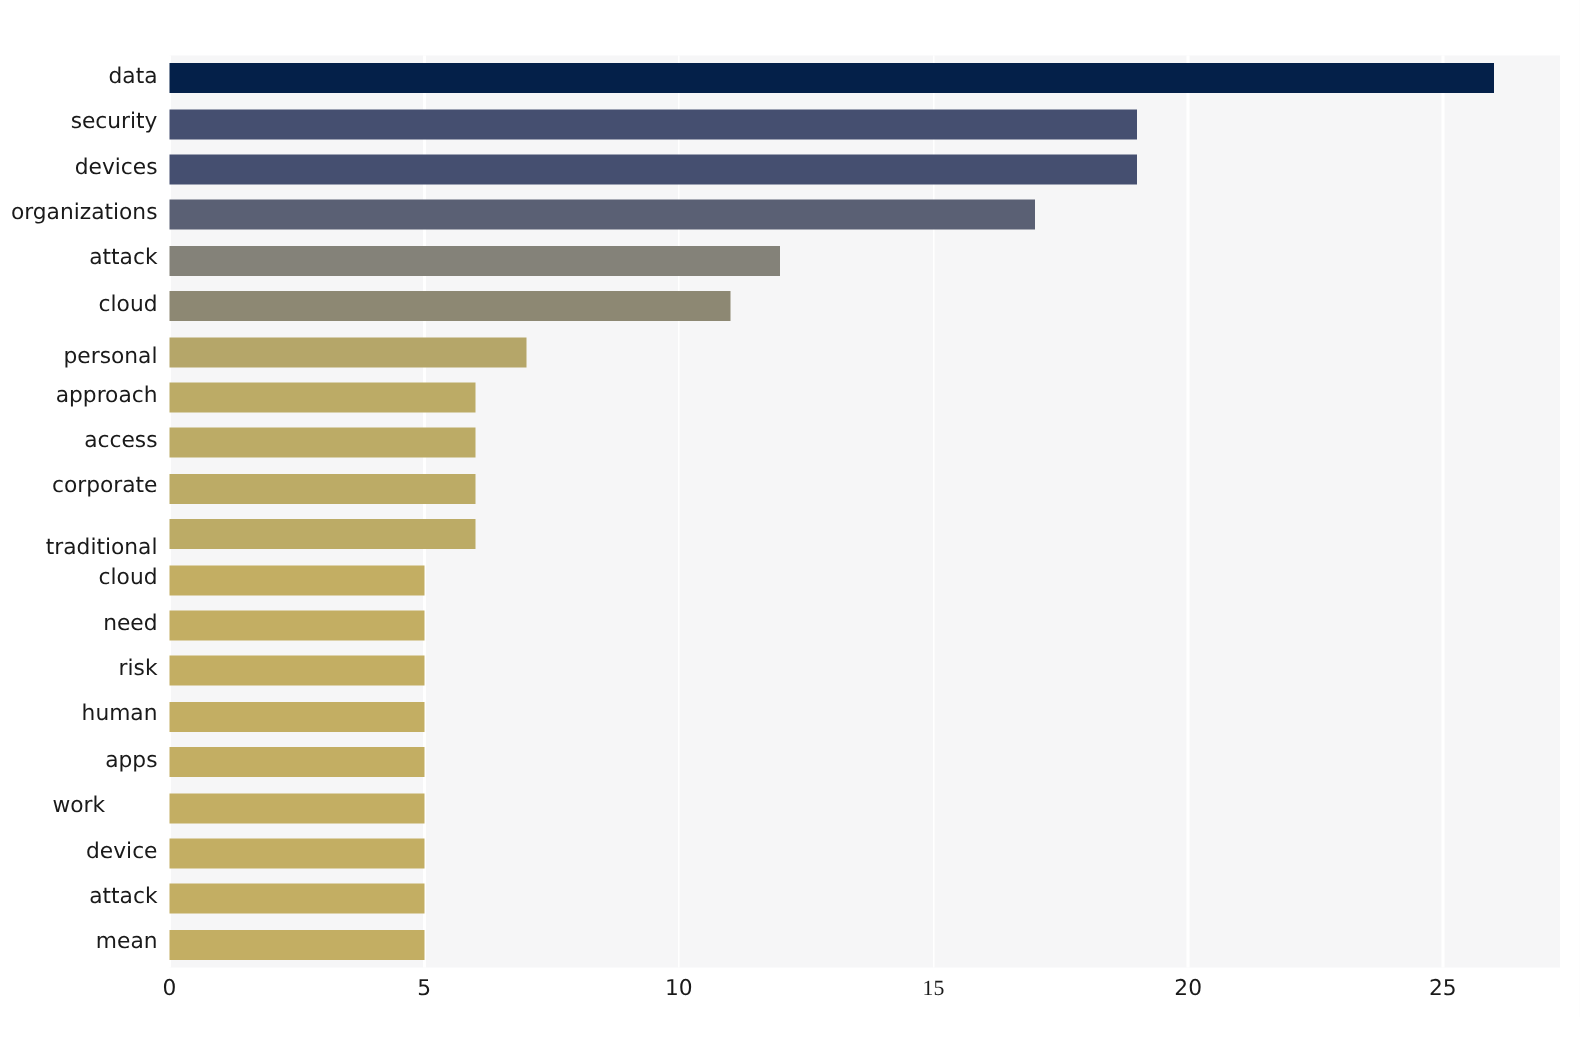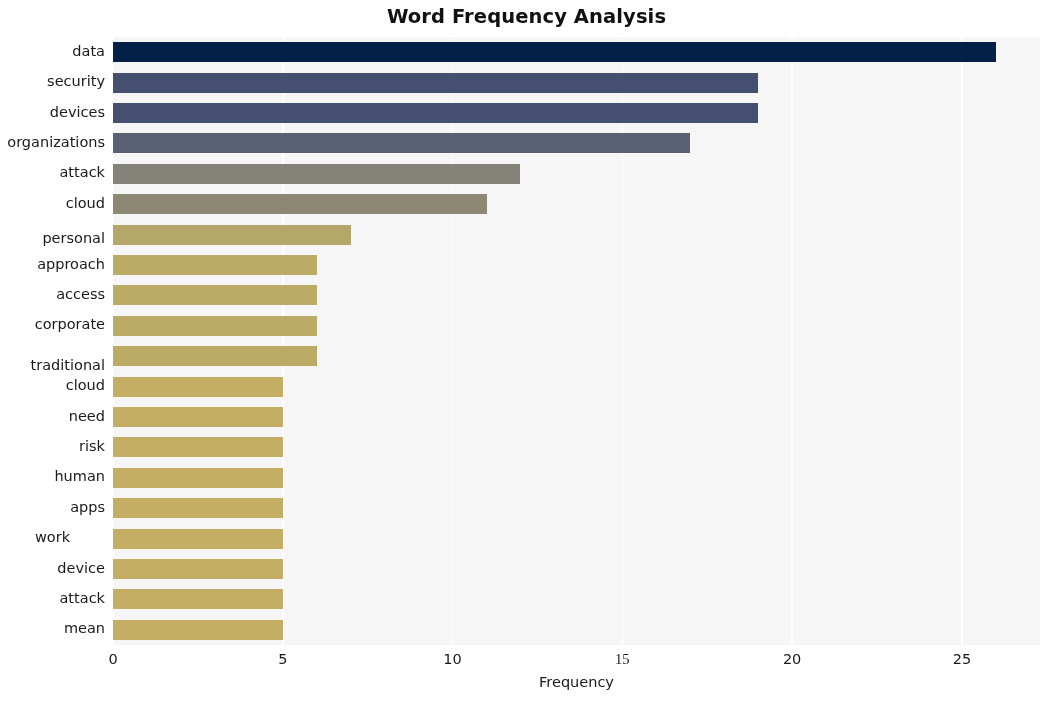--- a/index.html
+++ b/index.html
@@ -120,21 +120,20 @@
     font-size: 14.5px;
     color: #1a1a1a;
     font-family: "DejaVu Sans", "Liberation Sans", sans-serif;
   }
 </style>
 </head>
 <body>
 
 <div id="figure" style="background: rgb(255, 255, 255);">
 
-  <div id="chart-title">Word Frequency Analysis</div>
 
   <div id="plot-area" style="background: rgb(246, 246, 247);">
     <div id="gridlines-layer">
         <div class="gridline-v" style="left: -0.75px;"></div>
         <div class="gridline-v" style="left: 169.03px;"></div>
         <div class="gridline-v" style="left: 338.81px;"></div>
         <div class="gridline-v" style="left: 508.591px;"></div>
         <div class="gridline-v" style="left: 678.371px;"></div>
         <div class="gridline-v" style="left: 848.151px;"></div>
       </div>
@@ -227,15 +226,14 @@
 
   <div id="x-axis">
       <div class="x-tick" style="left: 113px;">0</div>
       <div class="x-tick" style="left: 282.78px;">5</div>
       <div class="x-tick" style="left: 452.56px;">10</div>
       <div class="x-tick" style="left: 622.341px; font-family: Liberation Serif, serif;">15</div>
       <div class="x-tick" style="left: 792.121px;">20</div>
       <div class="x-tick" style="left: 961.901px;">25</div>
     </div>
 
-  <div id="x-axis-label">Frequency</div>
 
 </div>
 
 </body></html>

